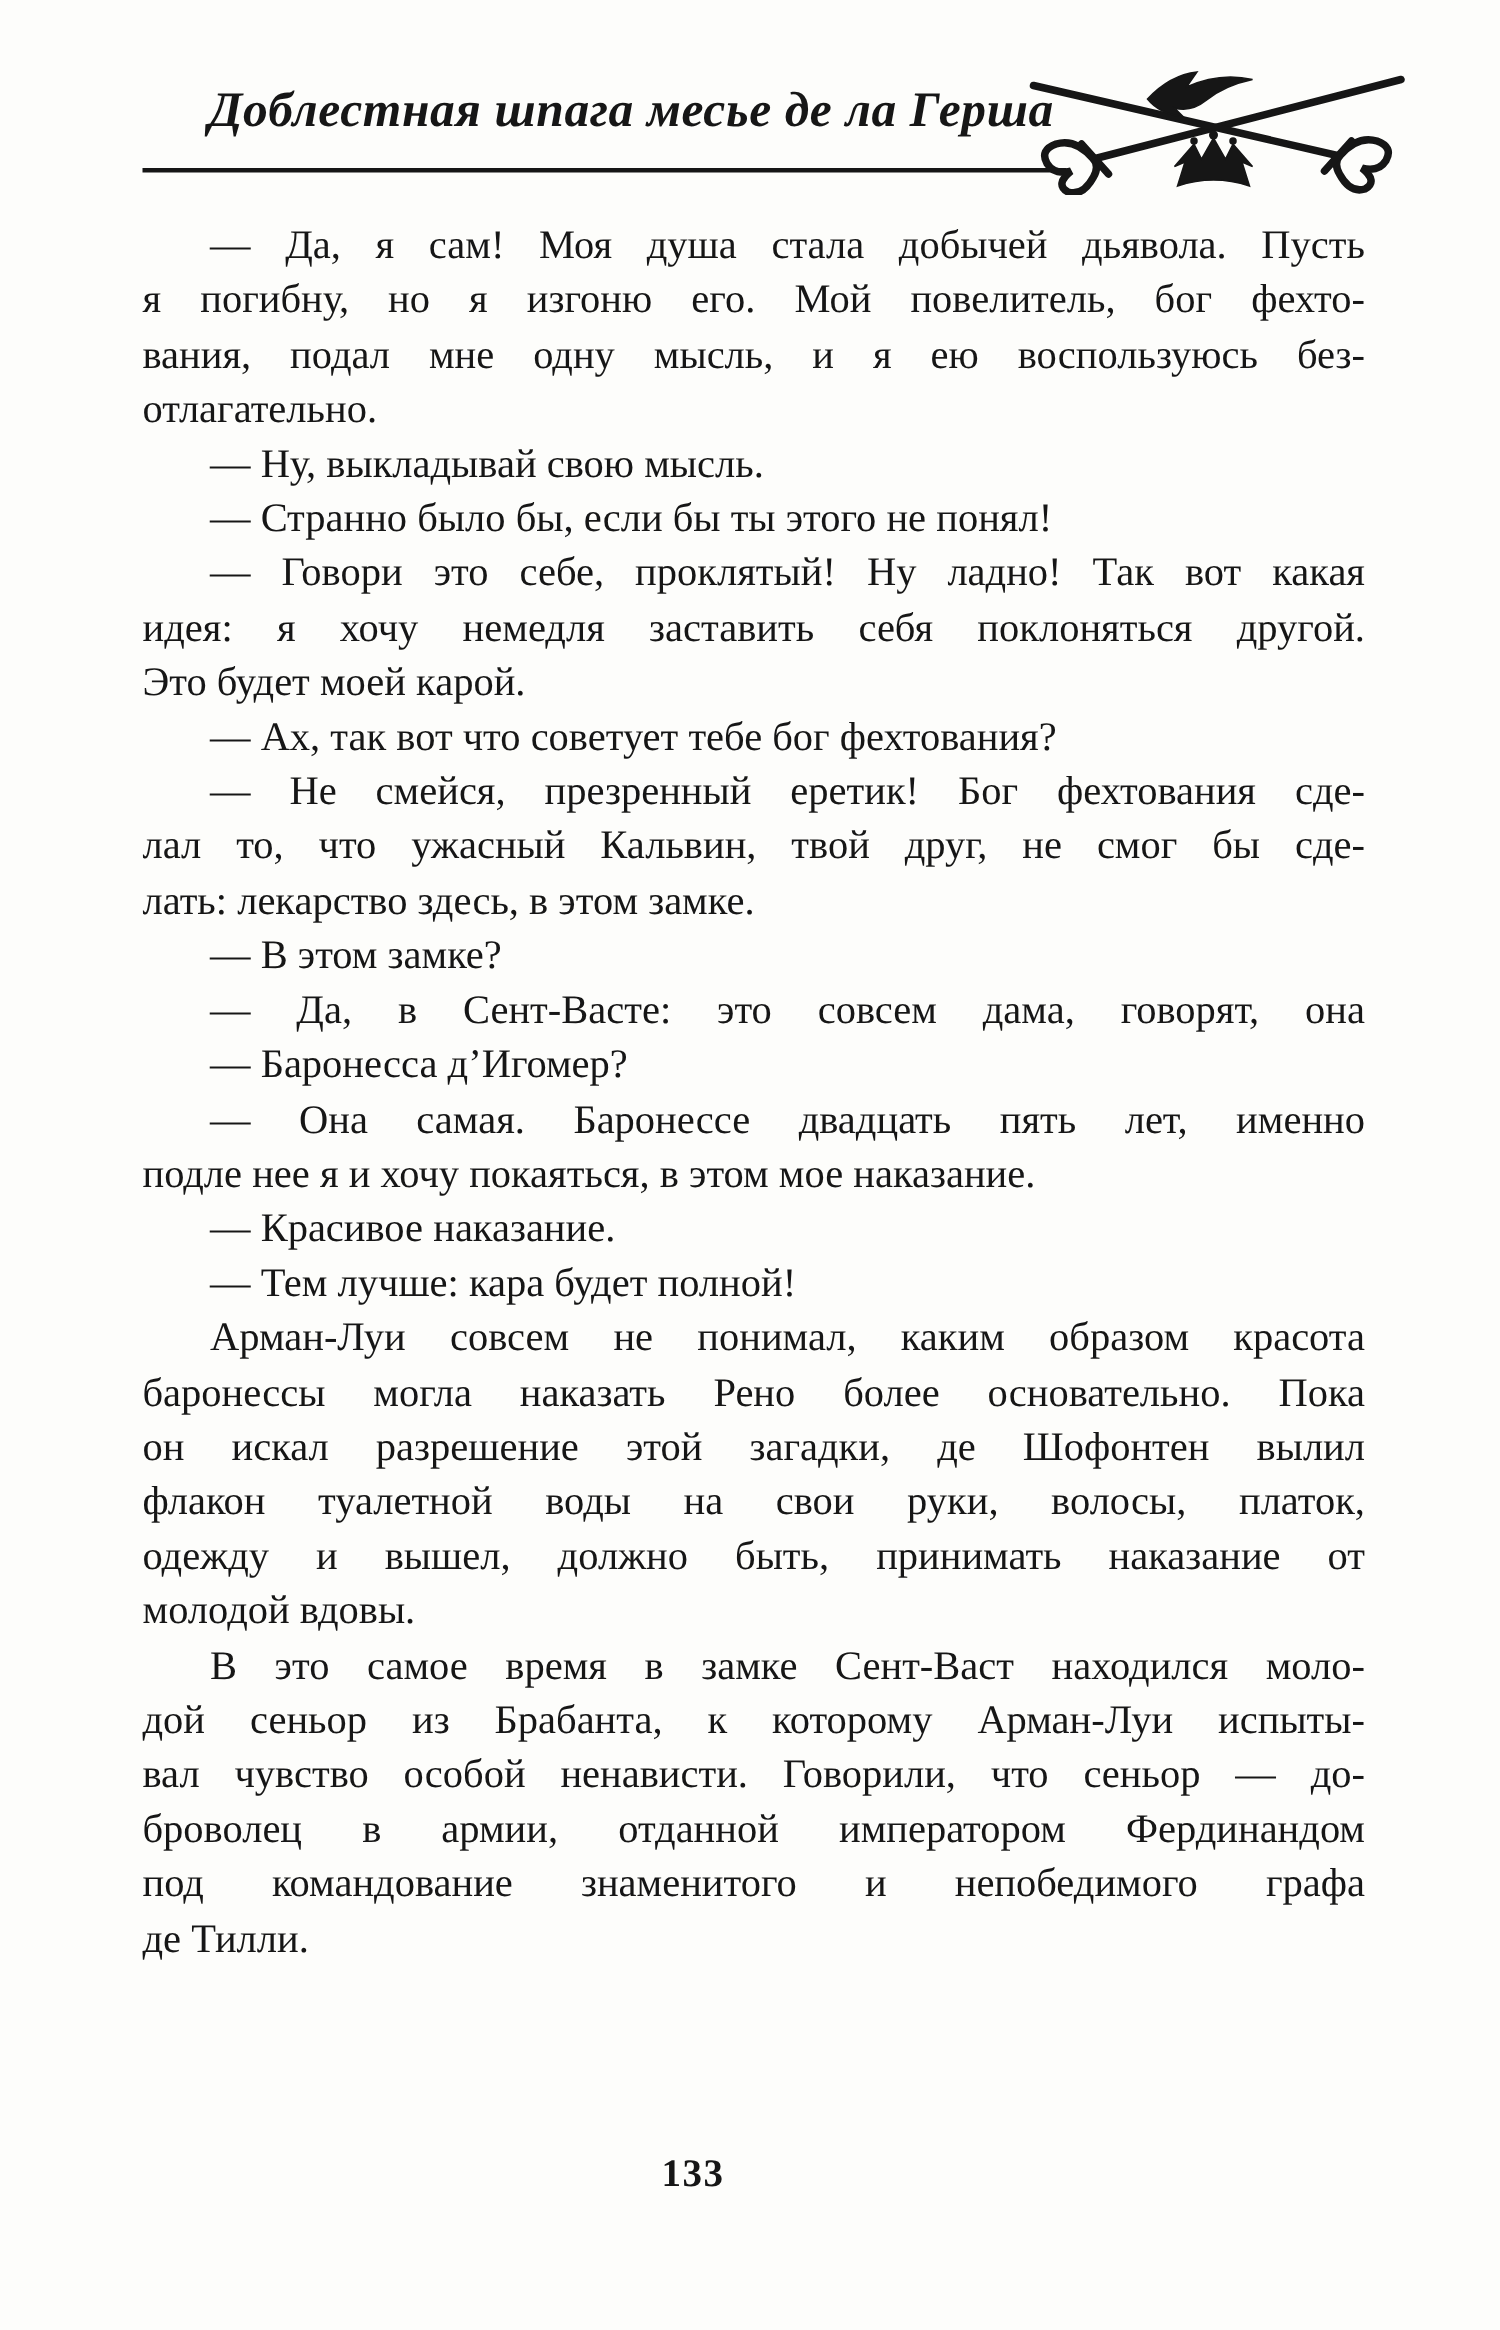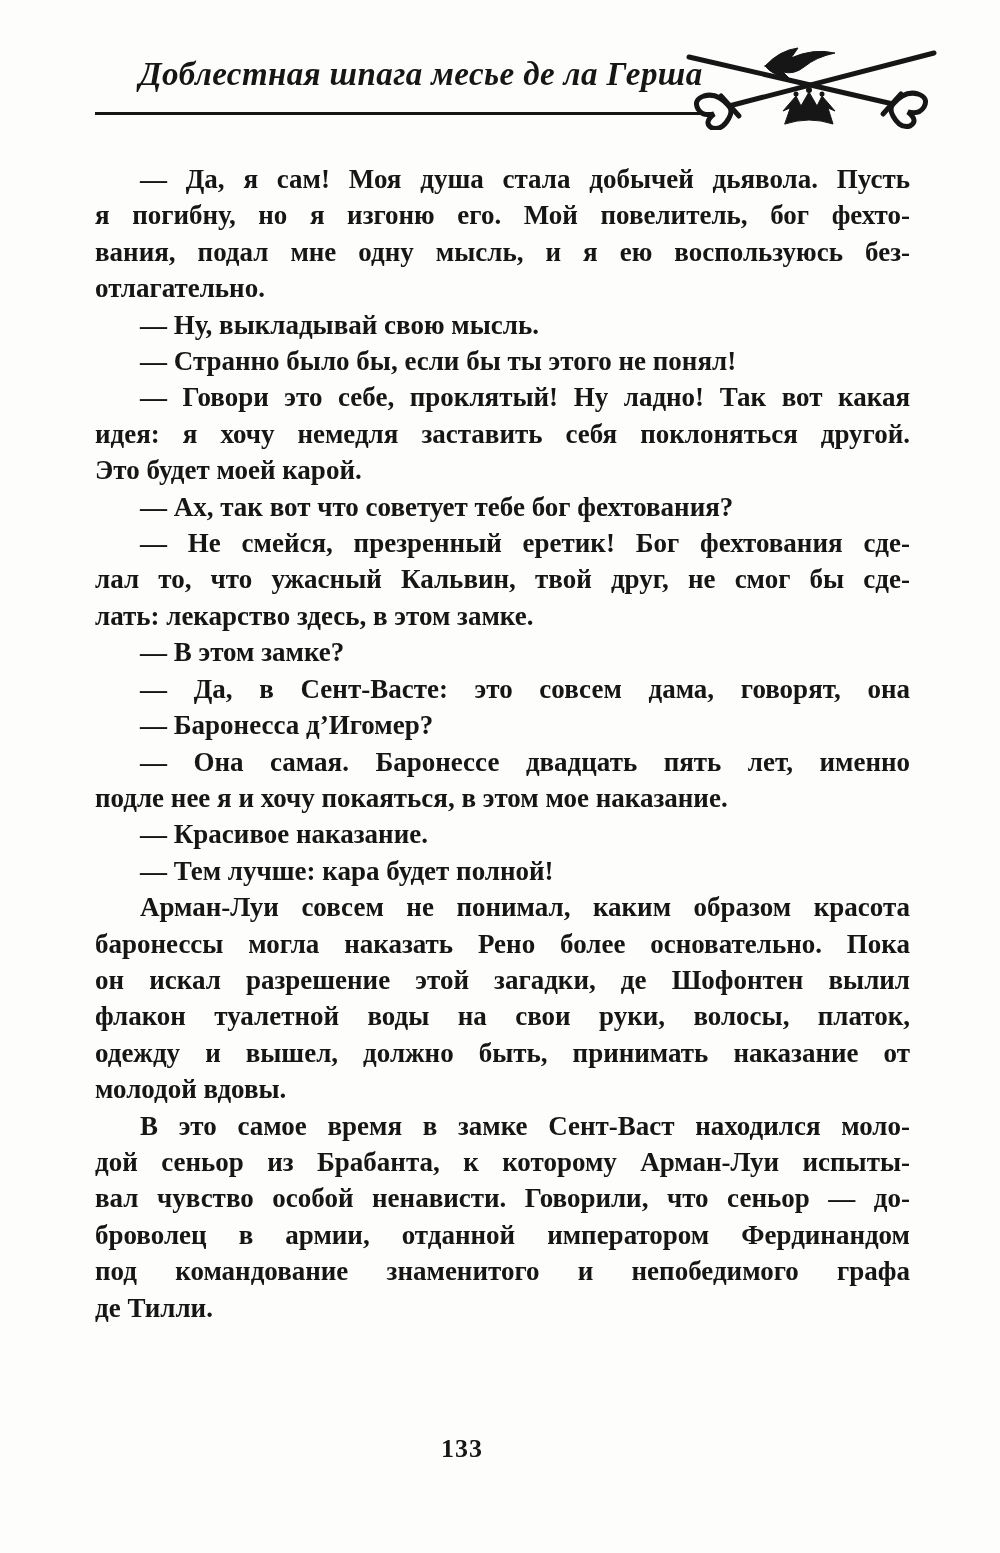--- a/index.html
+++ b/index.html
@@ -21,21 +21,21 @@
     width:616px; height:3px;
     background: var(--ink, #161616);
   }
   .emblem {
     position:absolute; left:683px; top:40px;
     width:256px; height:90px;
   }
   .emblem path, .emblem line { stroke: var(--ink,#161616); }
   .text-block {
     position:absolute; left:95px; top:145px; width:815px;
-    font-size:27px; font-weight:bold; line-height:36.4px;margin-top:16px;
+    font-size:27px; font-weight:normal; line-height:36.4px;
   }
   .para { margin:0; }
   .line { text-align:justify; text-align-last:justify; }
   .line.last { text-align-last:left; }
   .line.first { text-indent:45px; }
   .page-num {
     position:absolute; left:0; top:1434px; width:924px;
     text-align:center; font-size:26px; font-weight:bold;
     letter-spacing:1px;
   }

